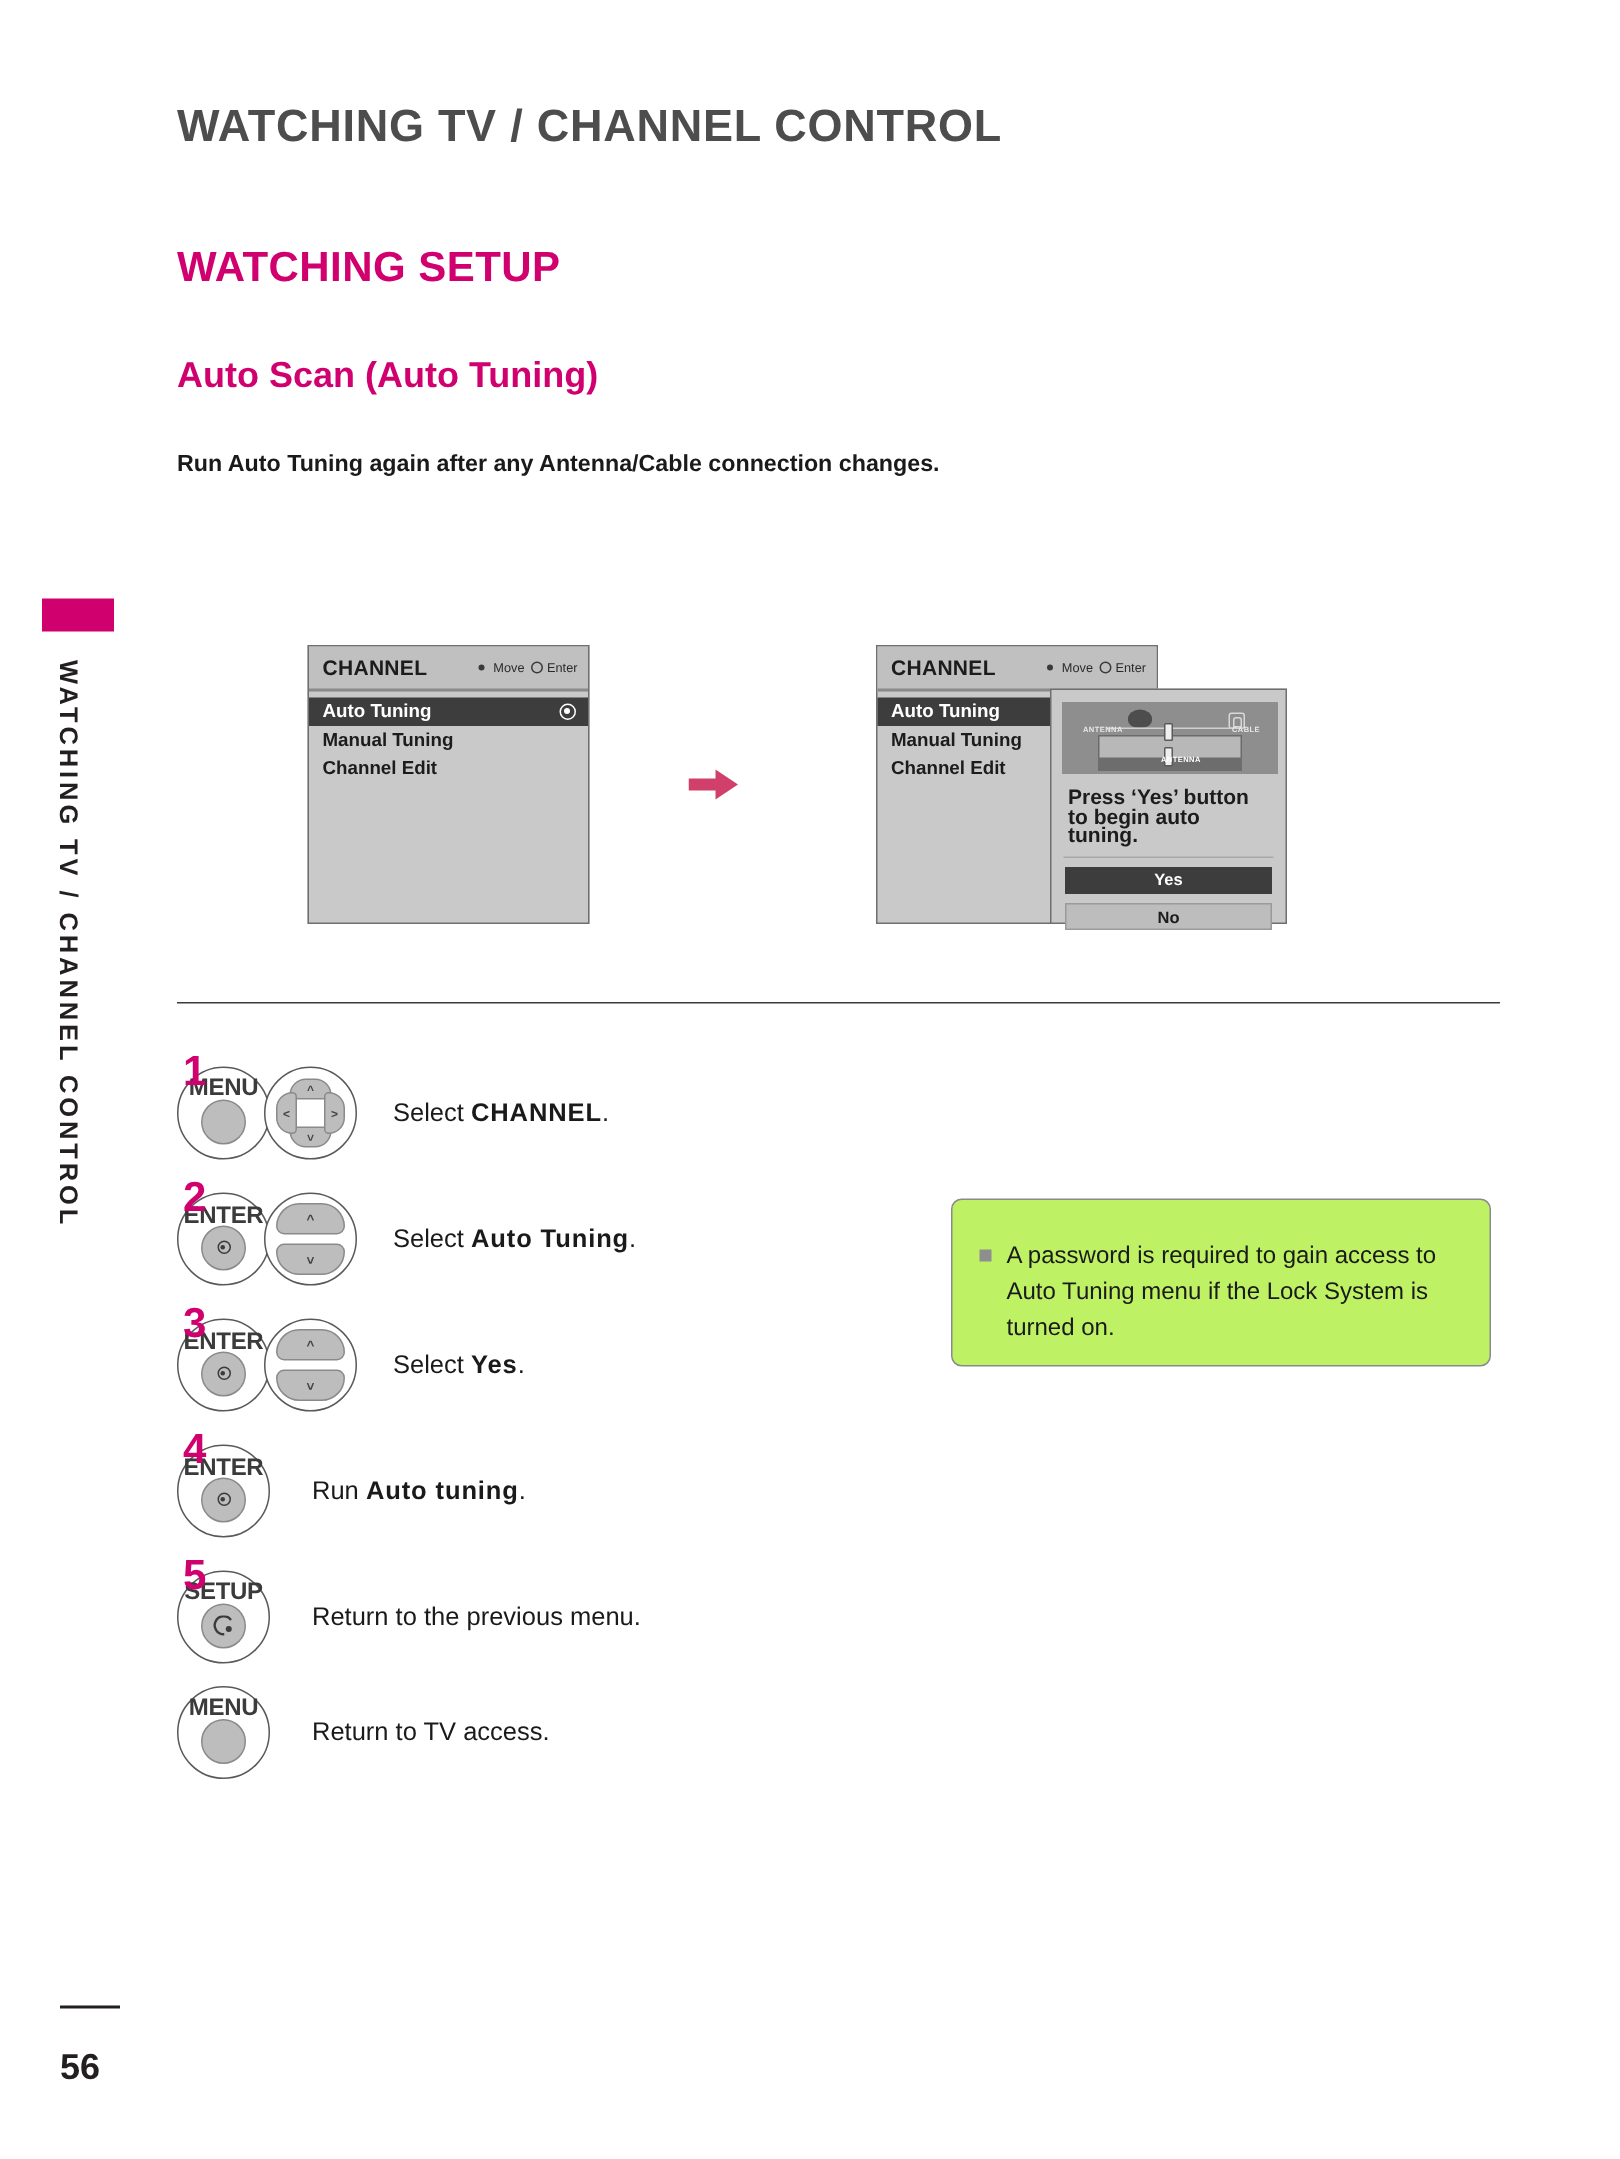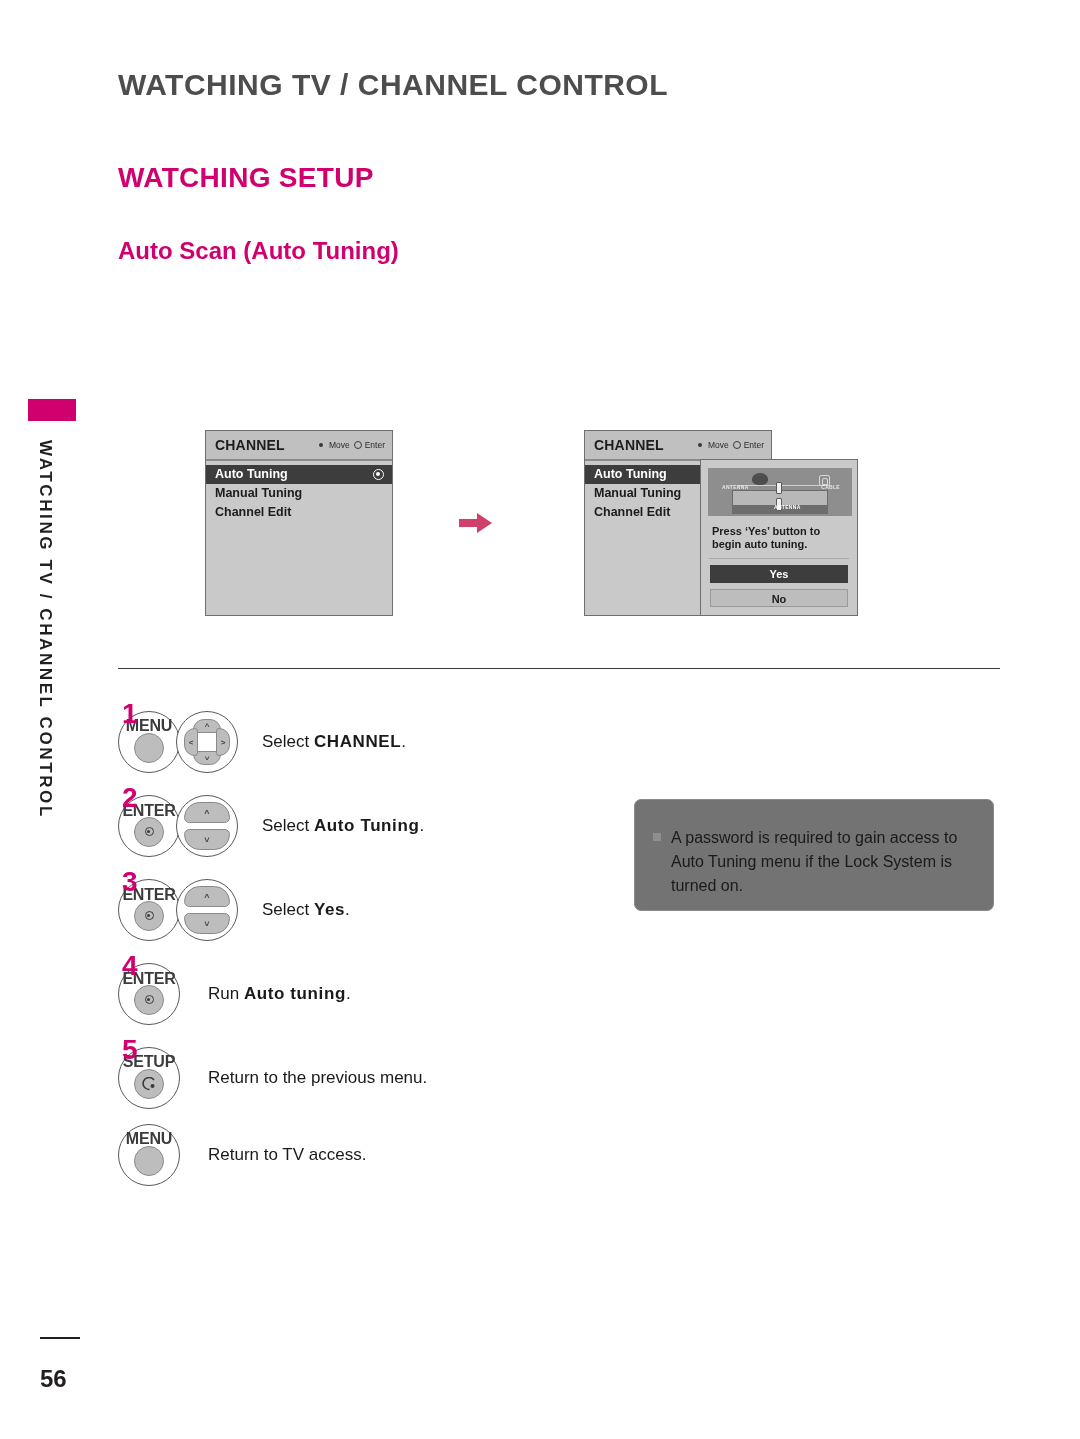--- a/index.html
+++ b/index.html
@@ -272,21 +272,21 @@
     position: absolute;
     left: 68px; top: 30px;
     width: 6px; height: 13px;
     background: #efefef;
     border: 1px solid #5a5a5a;
     box-sizing: border-box;
     border-radius: 1px;
   }
   #dialog-message {
     margin: 9px 2px 0 4px;
-    font-size: 11px;
+    font-size: 14px;
     font-weight: bold;
     line-height: 12.5px;
     color: #1c1c1c;
   }
   #dialog-divider {
     margin: 8px 1px 0;
     height: 1px;
     background: #a9a9a9;
   }
   .dialog-btn {
@@ -499,21 +499,21 @@
   
   #note-box {
     position: absolute;
     left: 634px;
     top: 799px;
     width: 360px;
     height: 112px;
     border: 1px solid #8a8a8a;
     border-radius: 7px;
     box-sizing: border-box;
-    background: #737373;
+    background: #bef264;
   }
   #note-inner {
     display: flex;
     padding: 26px 20px 0 18px;
   }
   #note-bullet {
     width: 8px; height: 8px;
     background: #8e8e8e;
     margin: 7px 10px 0 0;
     flex: 0 0 8px;
@@ -544,20 +544,21 @@
 </style>
 </head>
 <body>
 
 <div id="page-header">WATCHING TV / CHANNEL CONTROL</div>
 
 <div id="section-title">WATCHING SETUP</div>
 <div id="subsection-title">Auto Scan (Auto Tuning)</div>
 
 <div id="intro-block">
+  <div class="intro-line" id="intro-second">Run Auto Tuning again after any Antenna/Cable connection changes.</div>
 </div>
 
 <div id="side-tab-bar"></div>
 <div id="side-tab-label">WATCHING TV / CHANNEL CONTROL</div>
 
 <div class="osd" id="osd-one">
   <div class="osd-head">
     <div class="osd-title">CHANNEL</div>
     <div class="osd-hint">
       <span class="hint-move-icon"></span>

